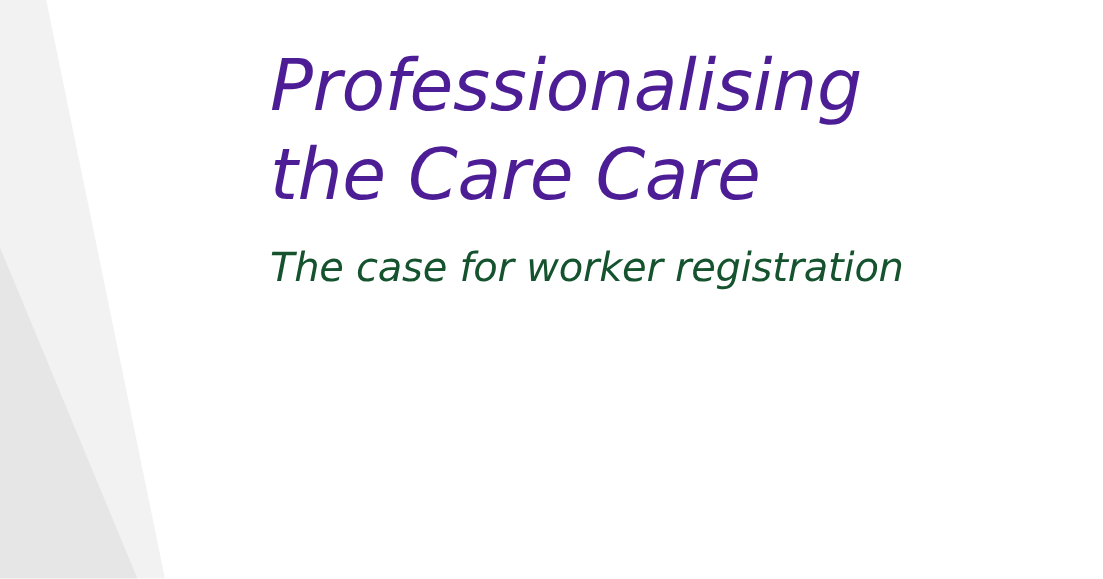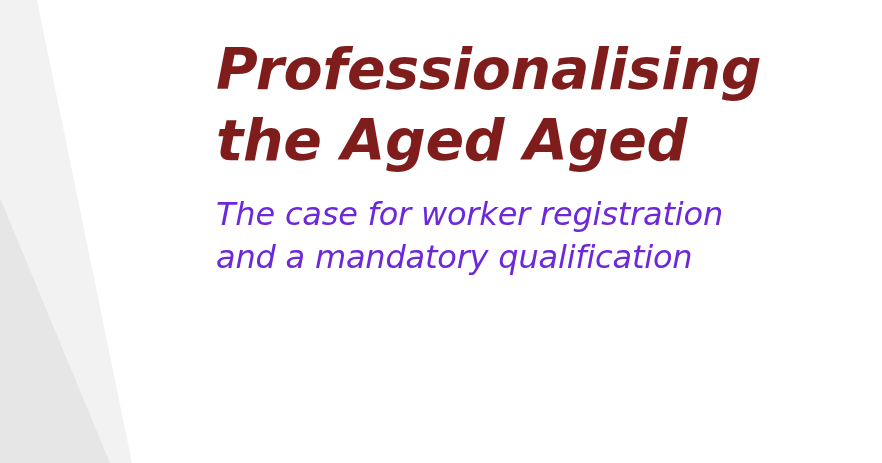--- a/index.html
+++ b/index.html
@@ -35,35 +35,35 @@
 
   
   #text-block {
     position: absolute;
     left: 216px;
     top: 34px;
     width: 640px;
   }
 
   #main-title {
-    color: #7f1d1d;
+    color: #4c1d95;
     font-family: "DejaVu Sans", sans-serif;
     font-style: italic;
-    font-weight: 700;
+    font-weight: 400;
     font-size: 57px;
     line-height: 71px;
     letter-spacing: -0.3px;
     white-space: nowrap;
   }
 
   #main-title .tline { display: block; }
 
   #subtitle {
     margin-top: 17px;
-    color: #6d28d9;
+    color: #14532d;
     font-family: "DejaVu Sans", sans-serif;
     font-style: italic;
     font-weight: 400;
     font-size: 32px;
     line-height: 43px;
     letter-spacing: -0.2px;
     white-space: nowrap;
   }
 
   #subtitle .sline { display: block; }
@@ -75,23 +75,22 @@
 
   <svg id="bg-shapes" viewBox="0 0 882 463" width="882" height="463" preserveAspectRatio="none">
     <polygon fill="#F2F2F2" points="0,0 37,0 132,463 0,463"></polygon>
     <polygon fill="#E6E6E6" points="0,198 110,463 0,463"></polygon>
   </svg>
 
   <div id="text-block">
 
     <h1 id="main-title">
       <span class="tline">Professionalising</span>
-      <span class="tline">the Aged Aged</span>
+      <span class="tline">the Care Care</span>
     </h1>
 
     <h2 id="subtitle">
       <span class="sline">The case for worker registration</span>
-      <span class="sline">and a mandatory qualification</span>
     </h2>
 
   </div>
 
 </div>
 
 </body></html>

